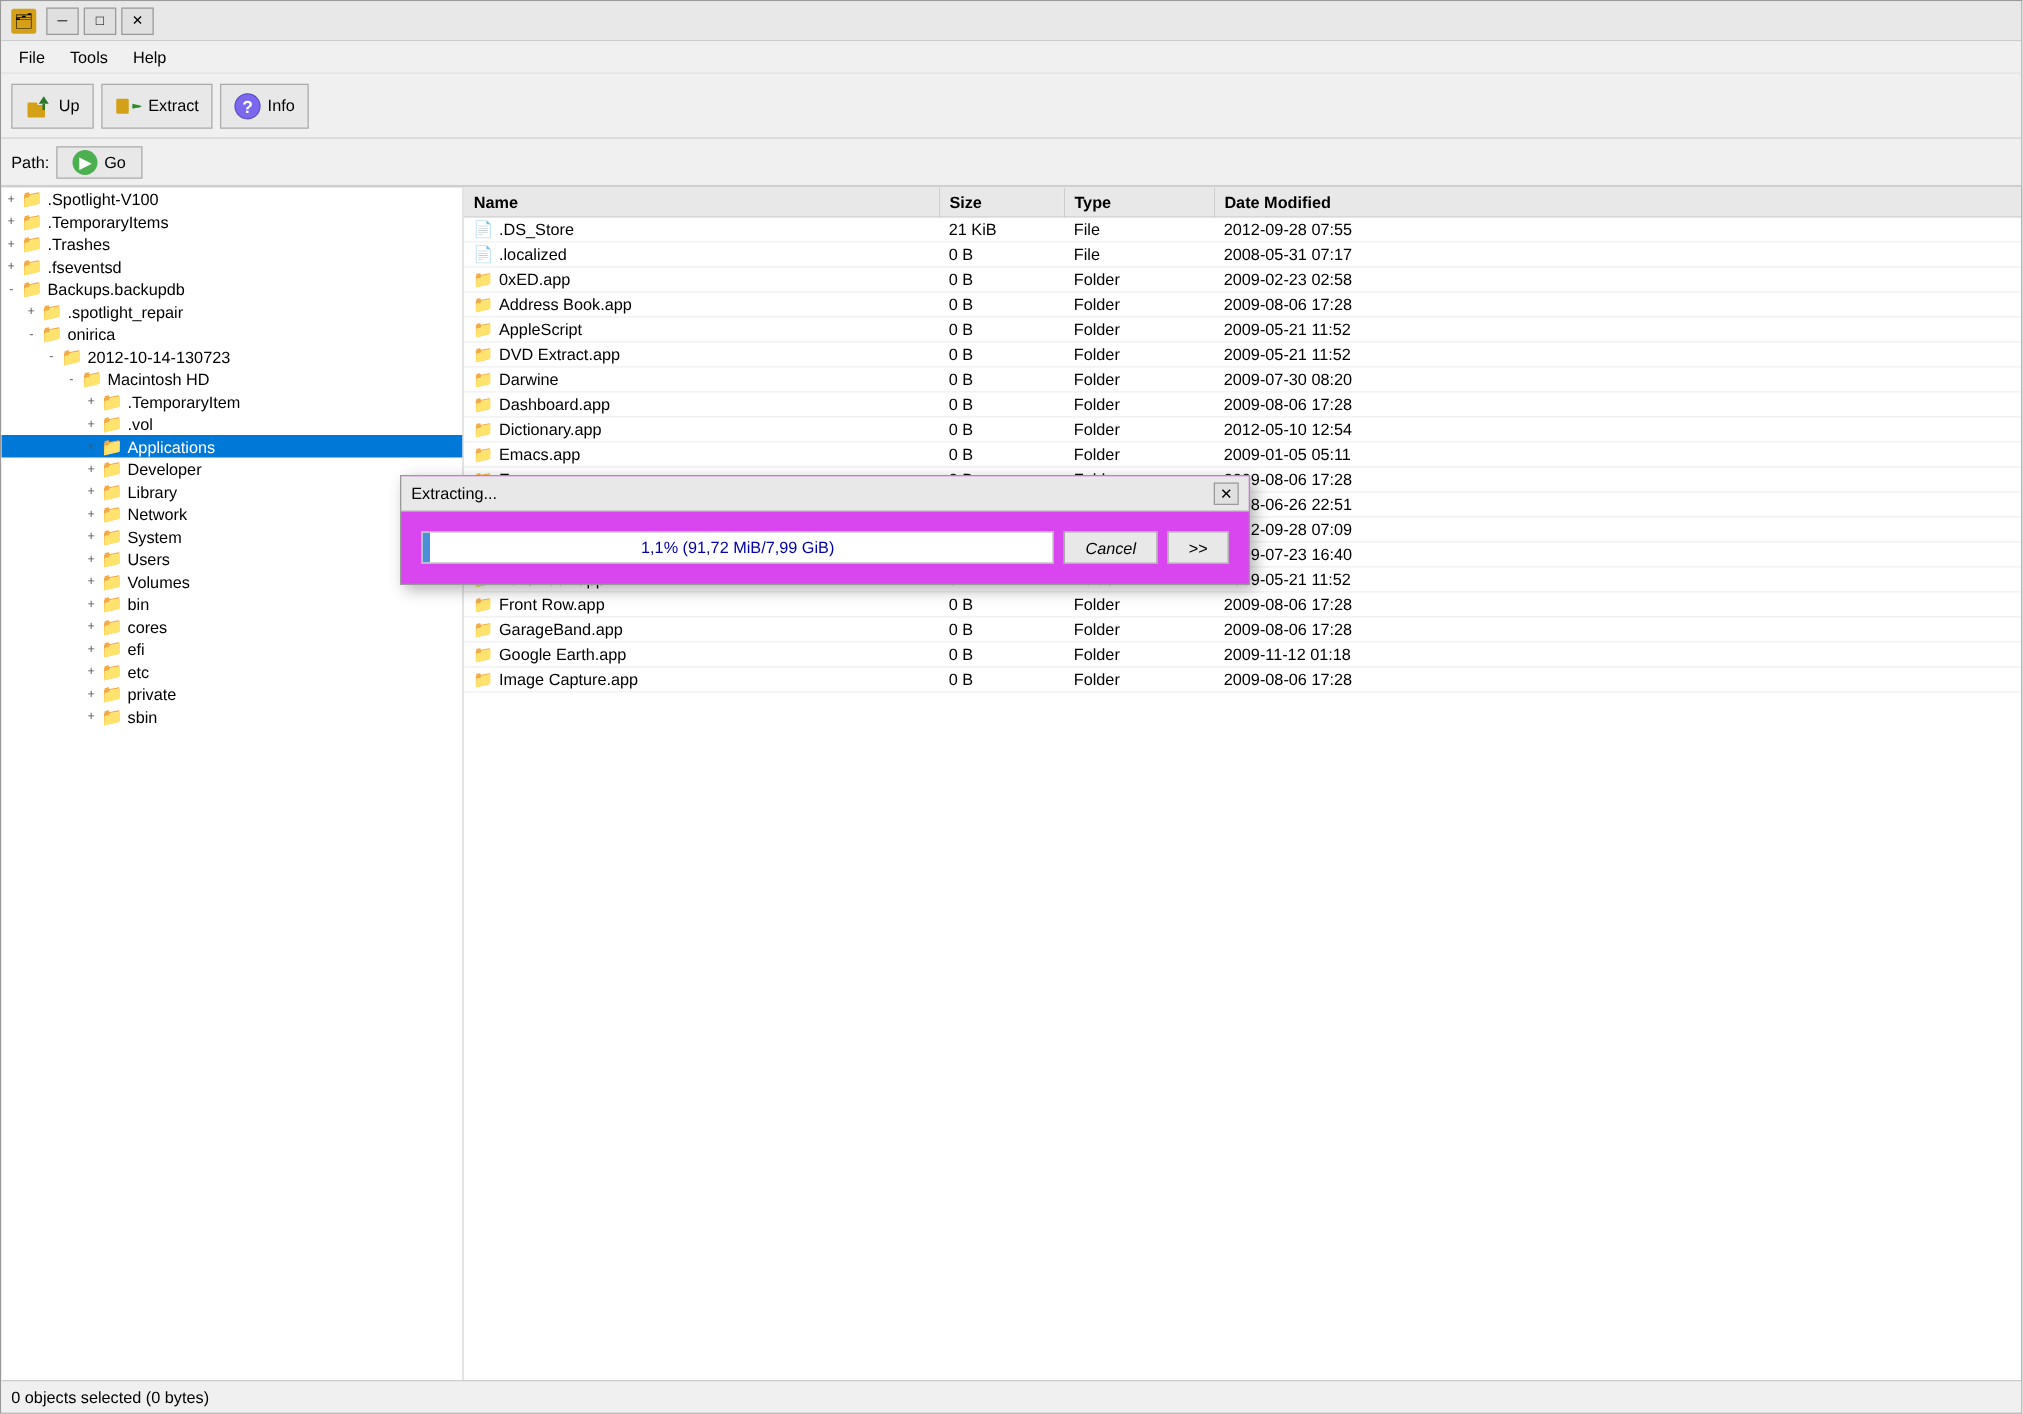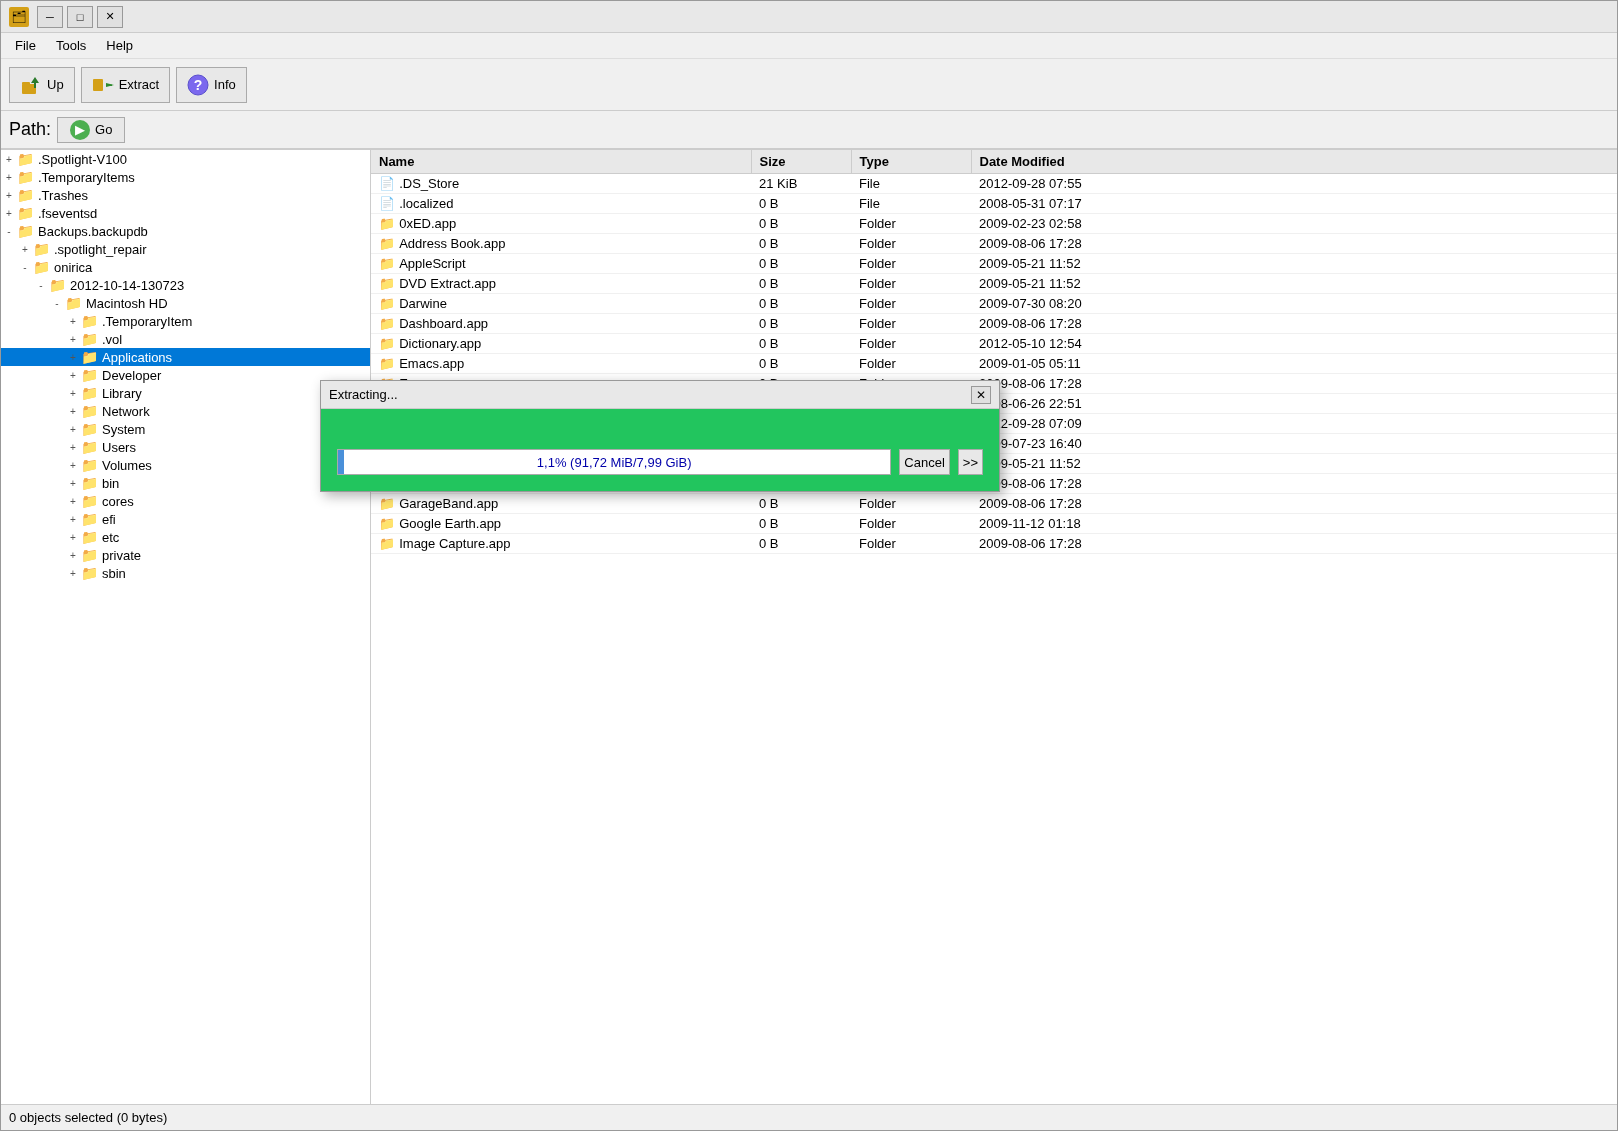--- a/index.html
+++ b/index.html
@@ -111,21 +111,21 @@
     .path-bar {
       height: 38px;
       display: flex;
       align-items: center;
       padding: 4px 8px;
       gap: 6px;
       border-bottom: 1px solid #ccc;
       background: #f0f0f0;
     }
     .path-label {
-      font-size: 18px;
+      font-size: 13px;
       white-space: nowrap;
     }
     .path-input {
       flex: 1;
       height: 26px;
       border: 1px solid #aaa;
       padding: 2px 6px;
       font-size: 13px;
       background: white;
     }
@@ -272,21 +272,21 @@
       width: 100%;
       height: 100%;
       z-index: 100;
       pointer-events: none;
     }
     .dialog {
       position: absolute;
       top: 380px;
       left: 320px;
       width: 680px;
-      background: #22c55e;
+      background: #d946ef;
       border: 1px solid #999;
       box-shadow: 4px 4px 12px rgba(0,0,0,0.3);
       pointer-events: all;
     }
     .dialog-title-bar {
       background: #e8e8e8;
       height: 28px;
       display: flex;
       align-items: center;
       padding: 0 8px;
@@ -311,21 +311,20 @@
       padding: 16px;
     }
     .dialog-extracting-text {
       font-size: 14px;
       margin-bottom: 12px;
     }
     .dialog-progress-row {
       display: flex;
       align-items: center;
       gap: 8px;
-      margin-top: 24px;
     }
     .progress-bar-container {
       flex: 1;
       height: 26px;
       border: 1px solid #aaa;
       background: white;
       position: relative;
       overflow: hidden;
     }
     .progress-bar-fill {
@@ -336,27 +335,28 @@
     .progress-text {
       position: absolute;
       top: 50%;
       left: 50%;
       transform: translate(-50%, -50%);
       font-size: 13px;
       color: #0000aa;
       white-space: nowrap;
     }
     .dialog-btn {
-      padding: 4px 4px;
+      padding: 4px 16px;
       background: #e8e8e8;
       border: 1px solid #aaa;
       cursor: pointer;
       font-size: 13px;
       height: 26px;
       white-space: nowrap;
+      font-style: italic;
     }
 
     
     .tree-panel-inner {
       height: 100%;
       overflow-y: auto;
       overflow-x: auto;
     }
   </style>
 </head>

